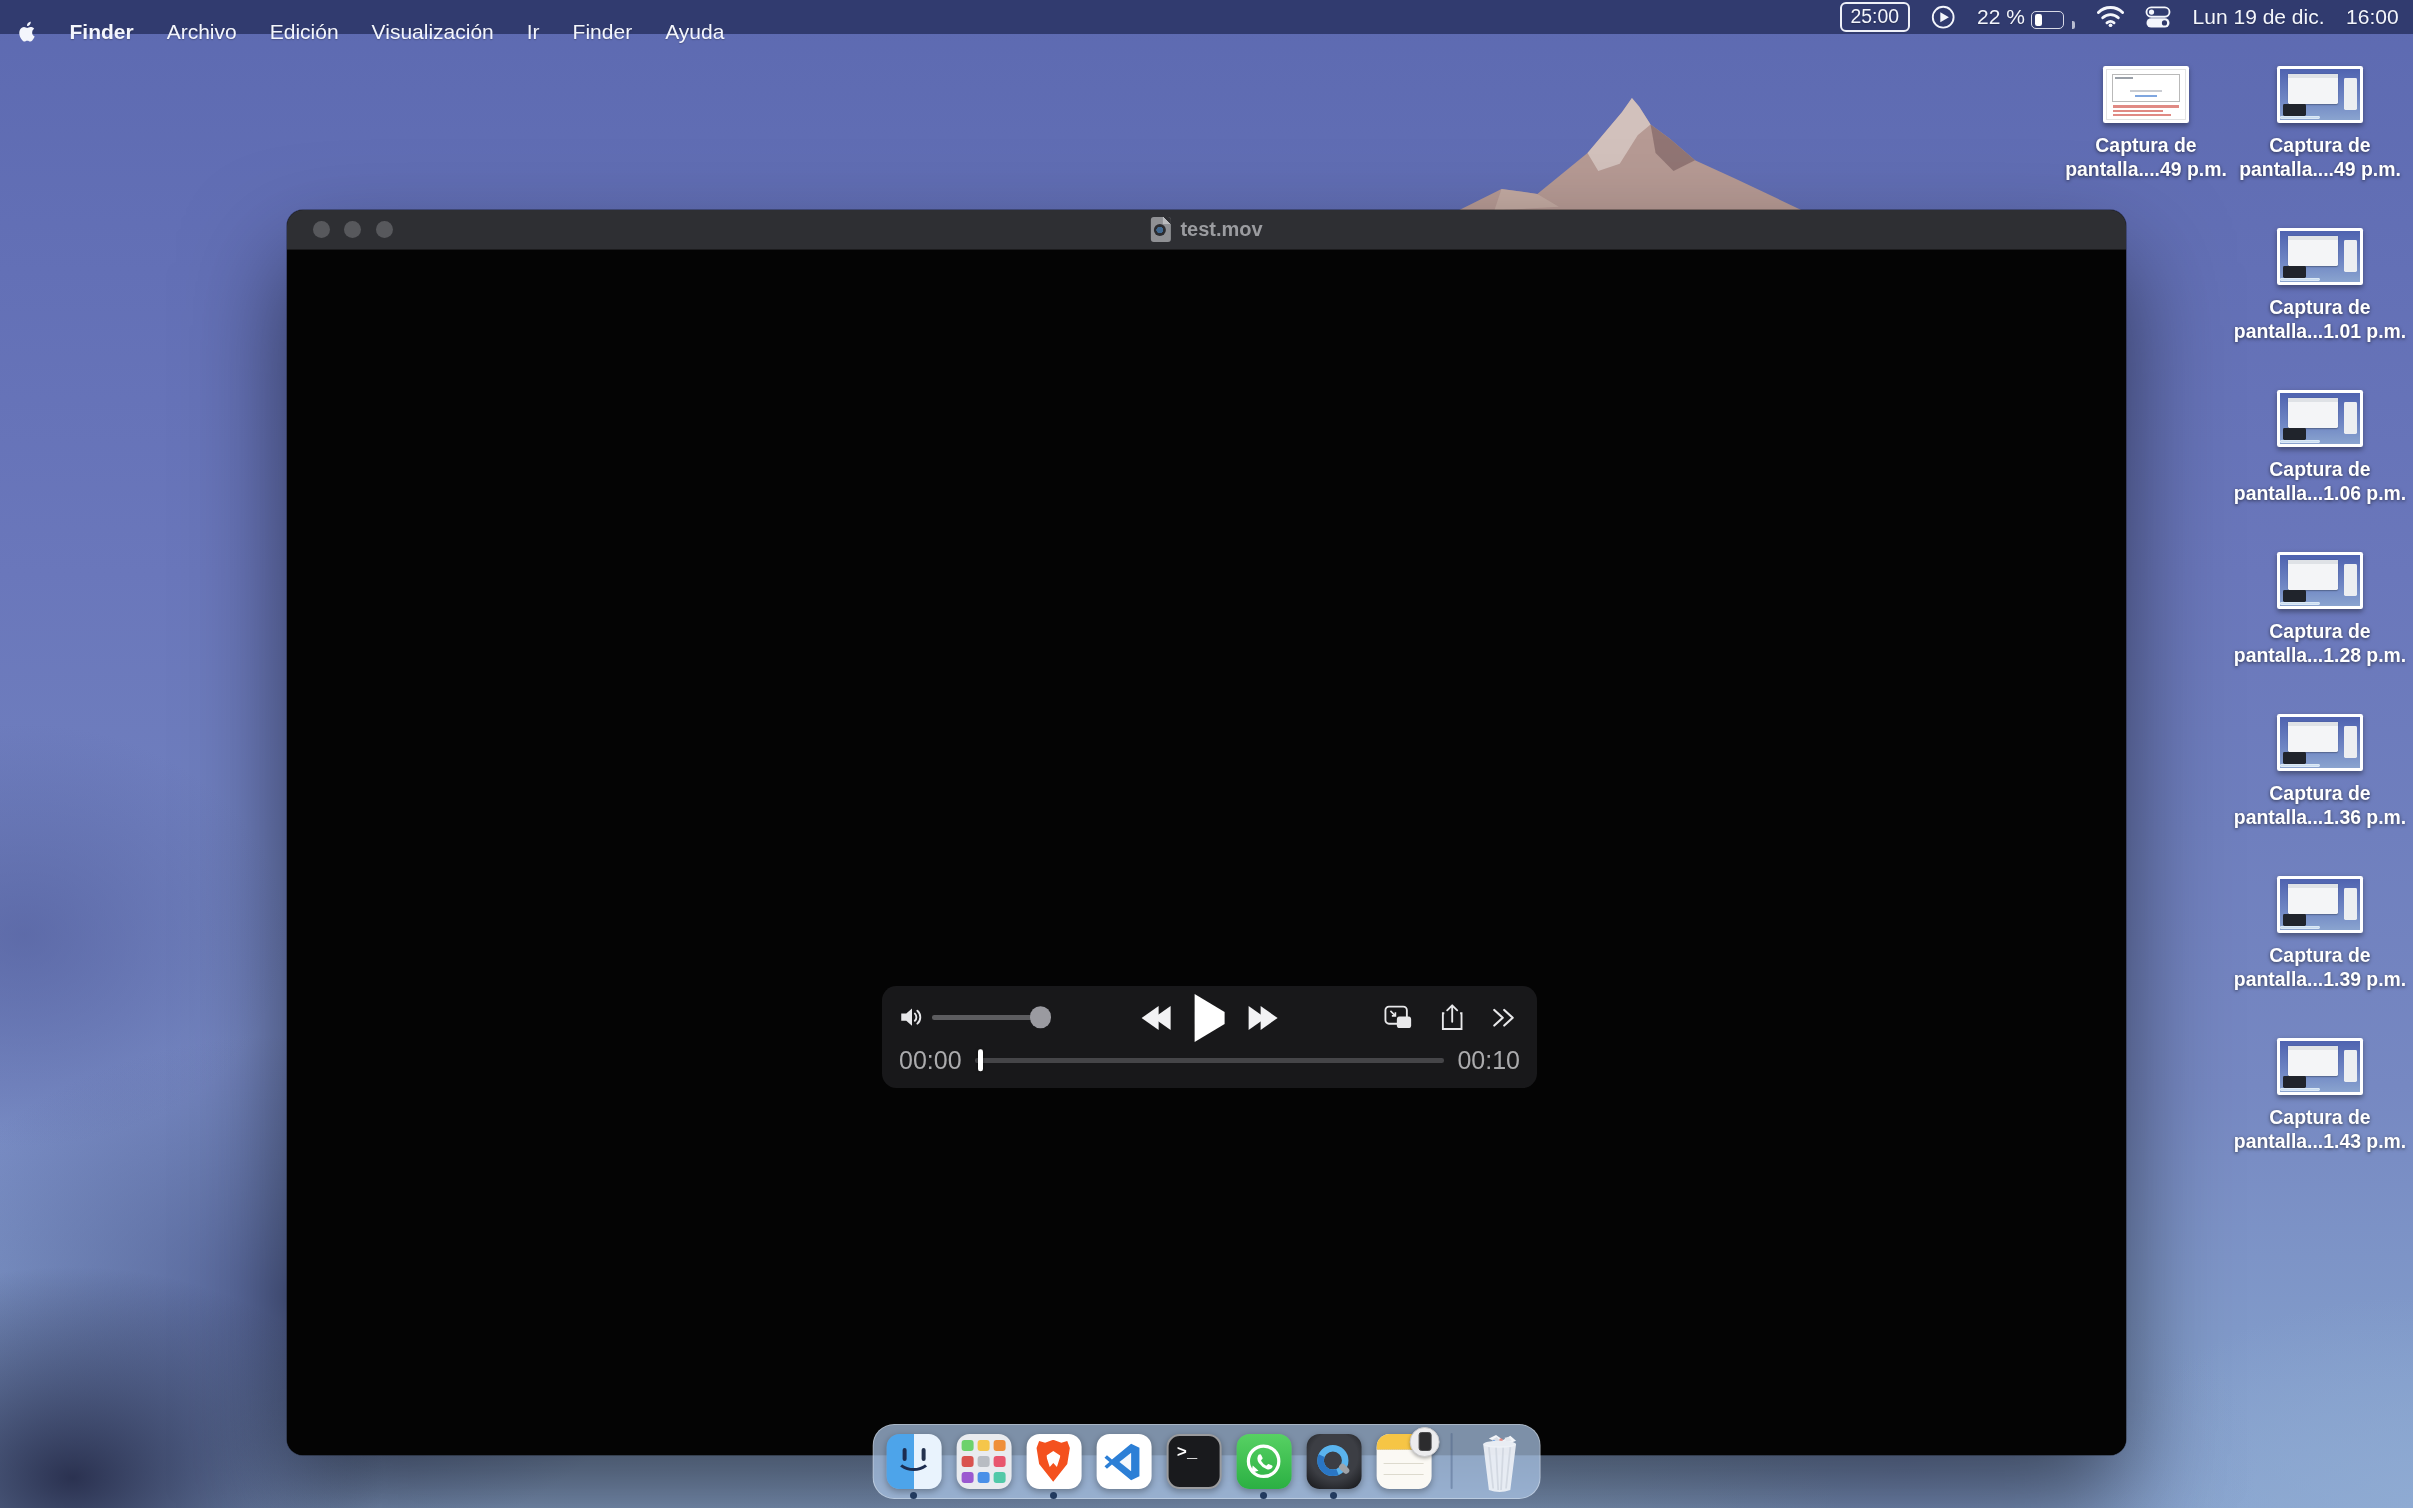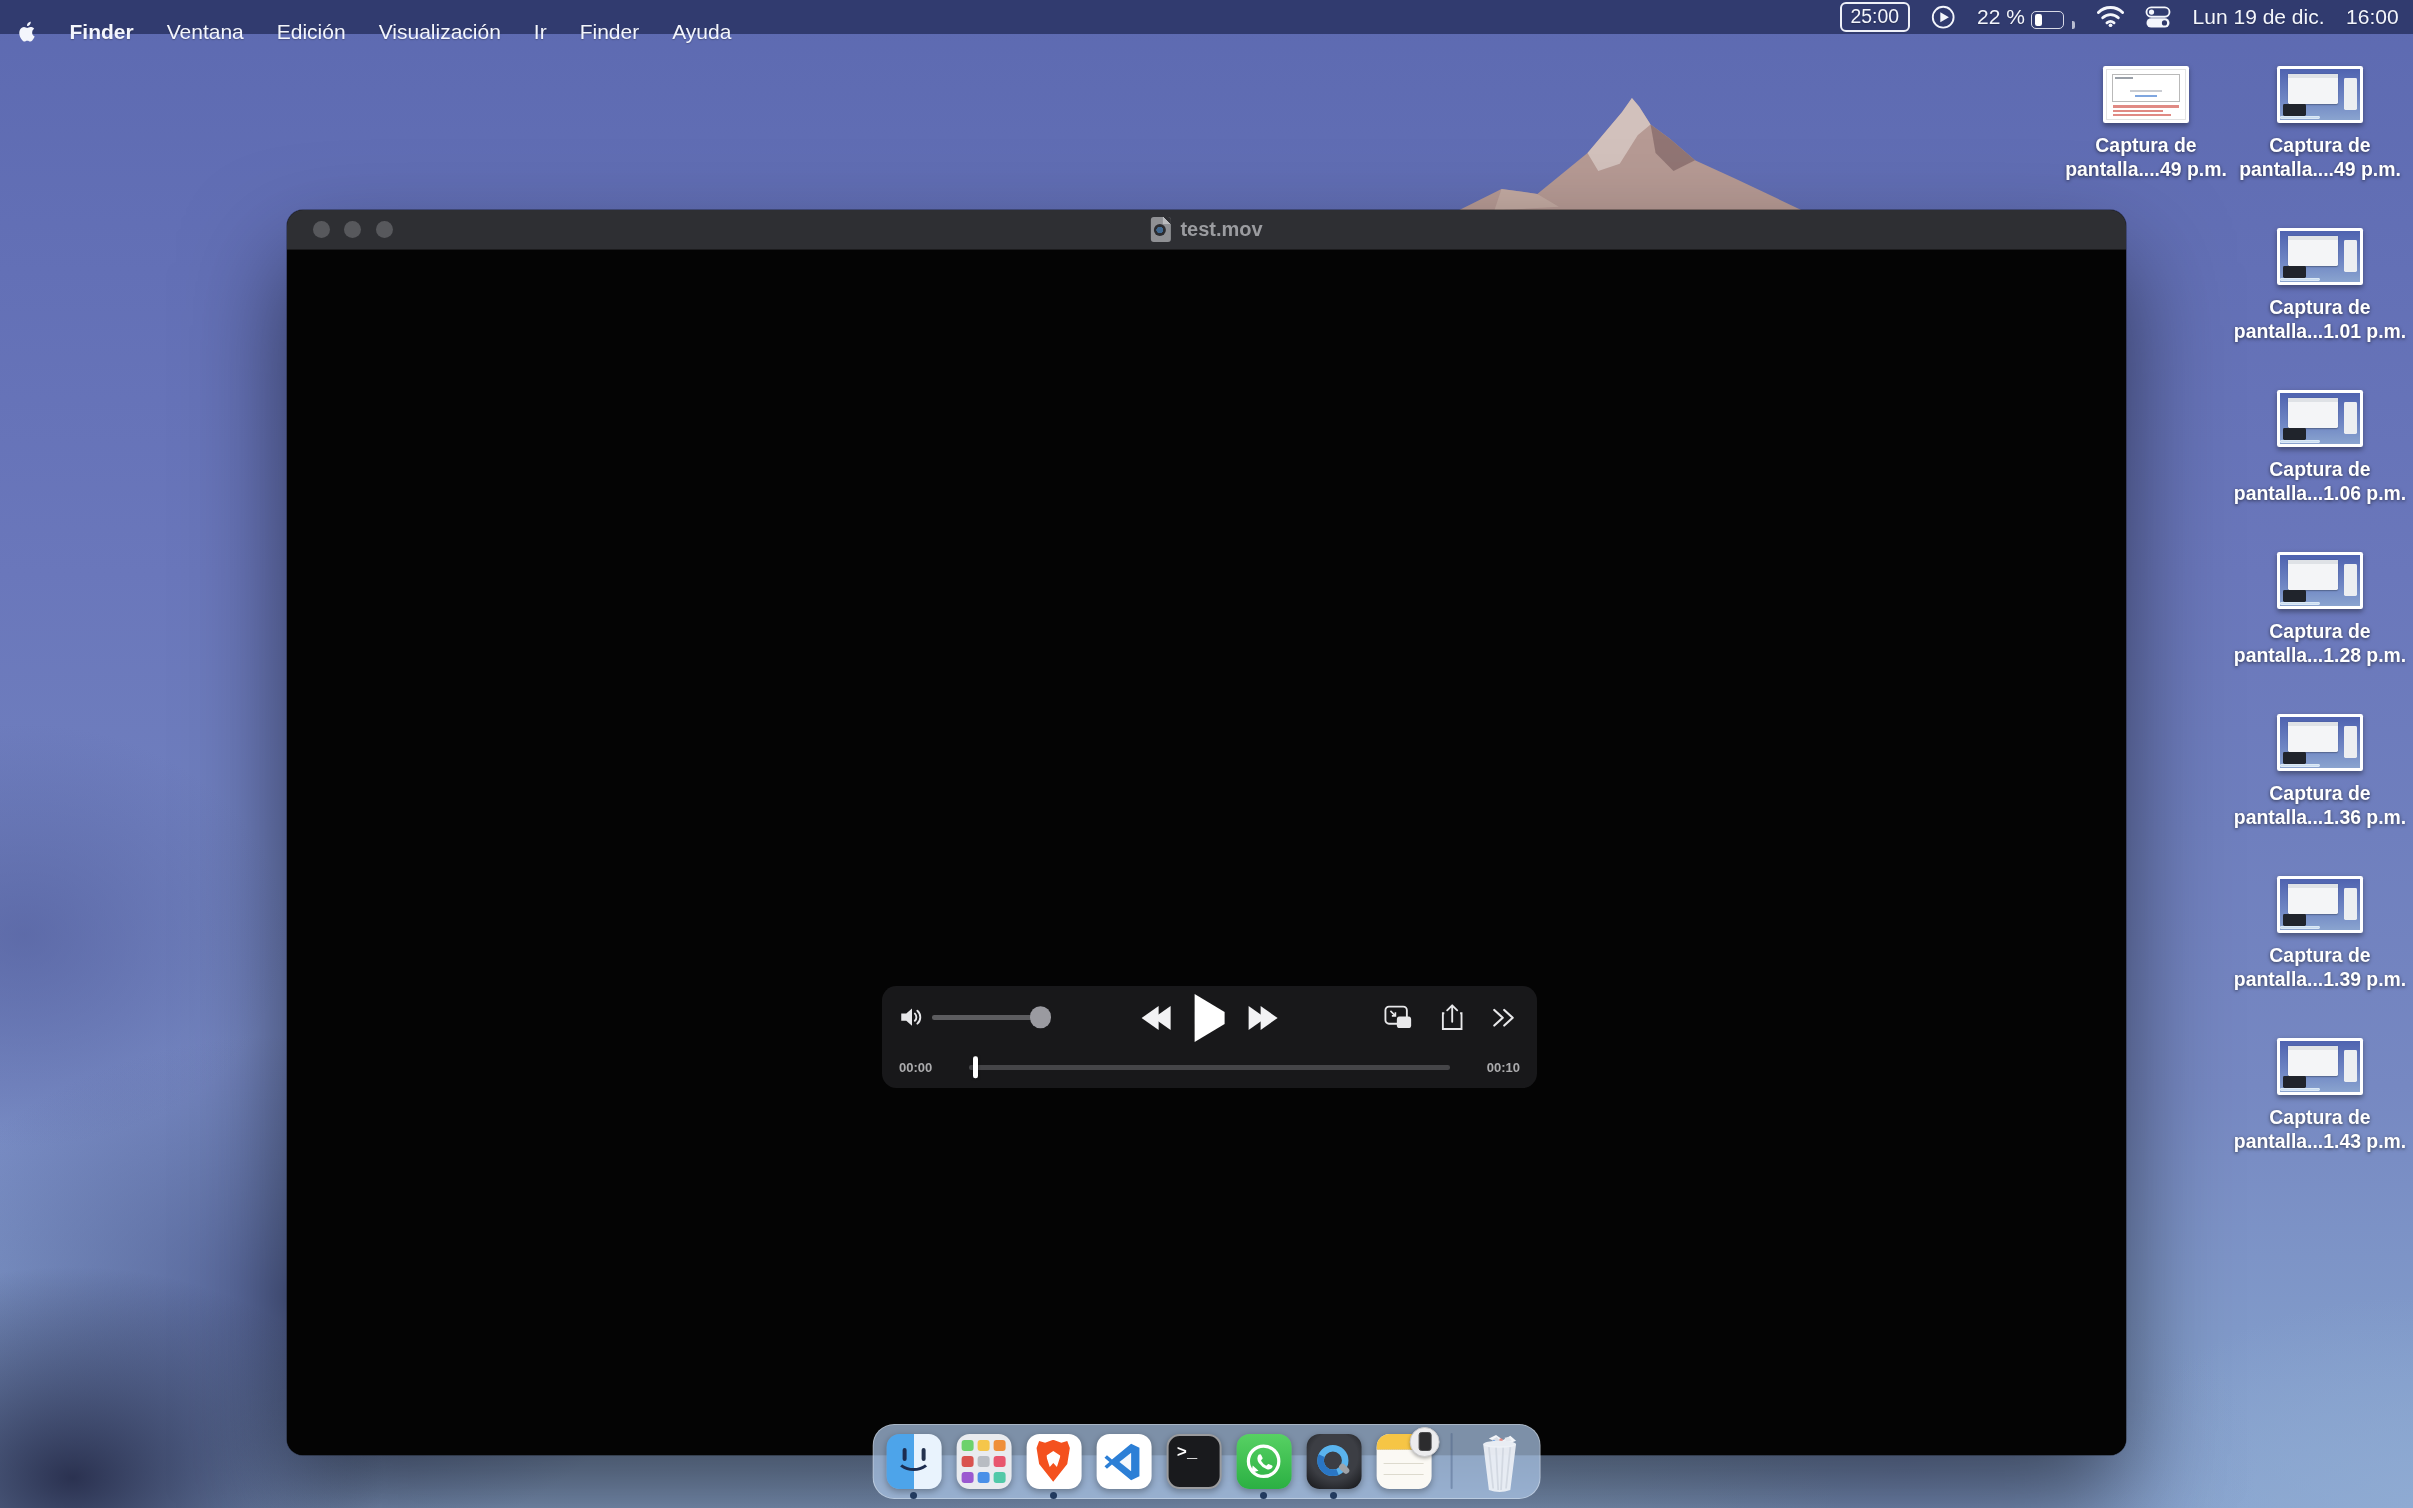--- a/index.html
+++ b/index.html
@@ -101,21 +101,21 @@
               border-radius:50%; background:#9a9aa0; }
   .transport { position:absolute; left:50%; top:0; height:63px; transform:translateX(-50%);
                display:flex; align-items:center; gap:24.4px; }
   .tri { width:0; height:0; }
   .rw, .ff { display:flex; align-items:center; }
   .rw .tri { border-top:12.2px solid transparent; border-bottom:12.2px solid transparent; border-right:17px solid #f2f2f4; margin-left:-5px; }
   .ff .tri { border-top:12.2px solid transparent; border-bottom:12.2px solid transparent; border-left:17px solid #f2f2f4; margin-right:-5px; }
   .play-btn .tri { border-top:18.7px solid transparent; border-bottom:18.7px solid transparent; border-left:30px solid #fff; }
   .right-icons { position:absolute; right:20px; top:0; height:63px; display:flex; align-items:center; gap:26px; }
   .row2 { position:absolute; left:17px; right:17px; bottom:13px; display:flex; align-items:center; gap:13px; }
-  .t-time { color:#ababad; font-size:13px; min-width:57px;font-weight:bold; }
+  .t-time { color:#ababad; font-size:25px; min-width:57px; }
   .t-time.right { text-align:right; }
   .t-track { flex:1; height:4.3px; background:#454548; border-radius:2.2px; position:relative; }
   .playhead { position:absolute; left:3.6px; top:50%; transform:translateY(-50%); width:5px; height:21.5px;
               background:#fff; border-radius:2.2px; box-shadow:0 0 2.9px rgba(0,0,0,.6); }
 
   
   .dock { position:absolute; left:50%; transform:translateX(-50%); bottom:9.3px; height:75px; z-index:40;
           background:rgba(172,198,232,.72); border:0.7px solid rgba(255,255,255,.35); border-radius:21.5px;
           display:flex; align-items:center; gap:15px; padding:0 13px; }
   .dock-item { position:relative; width:55px; height:63px; display:flex; justify-content:center; align-items:flex-start; padding-top:4.3px; }
@@ -163,21 +163,21 @@
 </svg>
 
 <div class="menu-bar">
   <div class="mb-left">
     <div class="apple">
       <svg width="18.7" height="21.5" viewBox="0 0 17 20">
         <path fill="#f4f6fc" d="M13.9 10.6c0-2.2 1.8-3.3 1.9-3.3-1-1.5-2.6-1.7-3.2-1.7-1.4-.1-2.7.8-3.3.8-.7 0-1.8-.8-2.9-.8C4.9 5.6 3.5 6.5 2.7 7.9c-1.6 2.7-.4 6.7 1.1 8.9.7 1.1 1.6 2.3 2.7 2.2 1.1 0 1.5-.7 2.9-.7s1.7.7 2.9.7c1.2 0 2-1.1 2.7-2.2.9-1.2 1.2-2.4 1.2-2.5-.1 0-2.3-.9-2.3-3.7zM11.7 3.4c.6-.7 1-1.8.9-2.8-.9 0-1.9.6-2.5 1.3-.6.6-1.1 1.7-.9 2.7 1 .1 1.9-.5 2.5-1.2z"></path>
       </svg>
     </div>
     <div class="mb-item bold">Finder</div>
-    <div class="mb-item">Ventana</div>
+    <div class="mb-item">Archivo</div>
     <div class="mb-item">Edición</div>
     <div class="mb-item">Visualización</div>
     <div class="mb-item">Ir</div>
     <div class="mb-item">Finder</div>
     <div class="mb-item">Ayuda</div>
   </div>
   <div class="mb-right">
     <div class="timer-pill">25:00</div>
     <svg width="24.4" height="24.4" viewBox="0 0 34 34">
       <circle cx="17" cy="17" r="14.5" fill="none" stroke="#f4f6fc" stroke-width="2.6"></circle>

